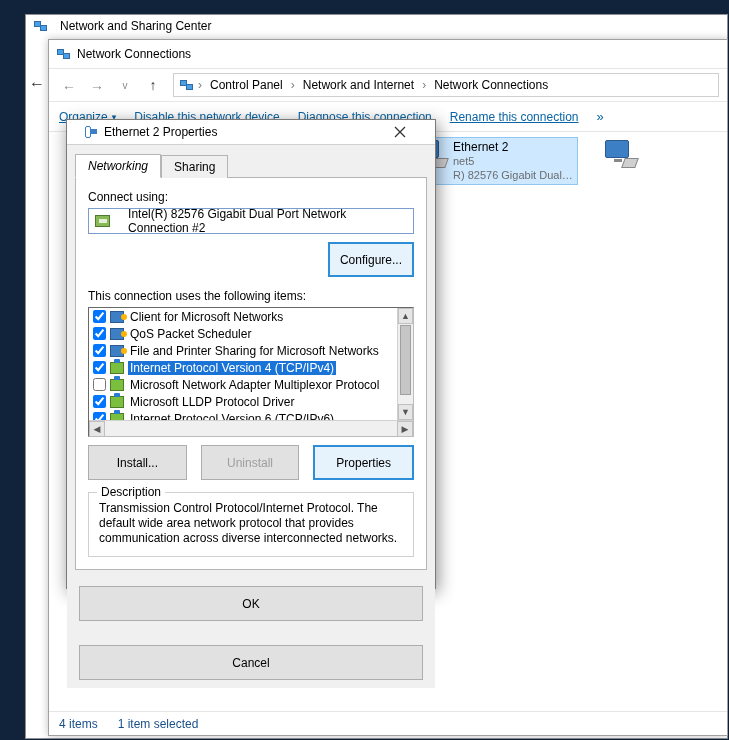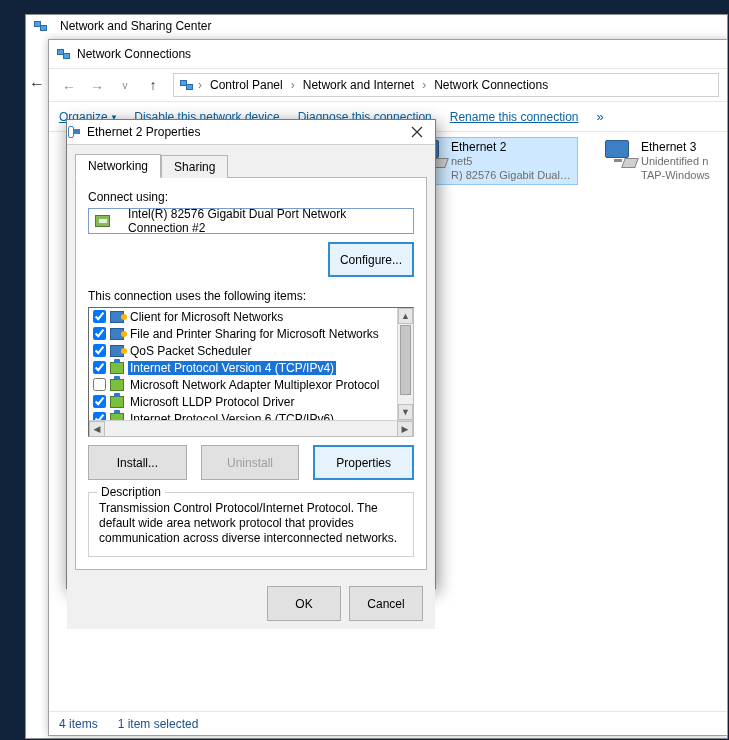--- a/index.html
+++ b/index.html
@@ -78,21 +78,21 @@
     color:#0a64a4;
   }
   .nc-toolbar .item { display:inline-flex; align-items:center; gap:4px;text-decoration:underline; }
   .caret-down { font-size:9px; }
   .chevmore { font-size:13px; color:#0a64a4; }
   .nc-content {
     flex:1; position:relative; background:#fff;
   }
   .adapter-tile {
     position:absolute;
-    display:flex; gap:0;
+    display:flex; gap:8px;
     width:170px;
     padding:2px 4px;
   }
   .adapter-tile.selected { background:#cde8ff; outline:1px solid #8fc6f2; }
   .adapter-icon {
     width:40px; height:34px; position:relative;
   }
   .adapter-icon .mon { position:absolute; left:4px; top:0; width:24px; height:18px; background:#3d7fc4; border:1px solid #2a5a8e; border-radius:2px; }
   .adapter-icon .mon::after { content:""; position:absolute; left:8px; top:18px; width:8px; height:3px; background:#888; }
   .adapter-icon .plug { position:absolute; left:22px; top:18px; width:14px; height:10px; background:#d0d0d0; border:1px solid #888; transform:skewX(-20deg); }
@@ -120,21 +120,21 @@
     left:66px; top:119px;
     width:370px; height:470px;
     background:#f0f0f0;
     border:1px solid #7a7a7a;
     box-shadow:2px 4px 16px rgba(0,0,0,.45);
     z-index:50;
     display:flex; flex-direction:column;
   }
   .dlg-title {
     height:28px; display:flex; align-items:center;
-    padding:0 0; background:#fff;
+    padding:0 17px; background:#fff;
     border-bottom:1px solid #d0d0d0;
     font-size:12px; color:#000;
     justify-content:space-between;
   }
   .dlg-title .left { display:flex; align-items:center; gap:6px; }
   .close-x { width:36px; height:24px; display:flex; align-items:center; justify-content:center; font-size:14px; }
   .tabs {
     display:flex; align-items:flex-end;
     padding:8px 8px 0 8px;
     gap:0;
@@ -146,20 +146,21 @@
     border:1px solid #b5b5b5;
     border-bottom:none;
     font-size:12px;
     position:relative;
     top:1px;
   }
   .tab.active {
     background:#fff;
     border-bottom:1px solid #fff;
     z-index:2;
+    font-style:italic;
   }
   .tab-body {
     margin:0 8px 8px 8px;
     background:#fff;
     border:1px solid #b5b5b5;
     flex:1;
     padding:12px;
     display:flex; flex-direction:column;
   }
   .lbl { margin-bottom:4px; }
@@ -225,23 +226,24 @@
     margin-top:12px;
     padding:8px 10px 10px 10px;
     position:relative;
   }
   .group .legend {
     position:absolute; top:-8px; left:8px;
     background:#fff; padding:0 4px; font-size:12px;
   }
   .desc-text { font-size:12px; line-height:15px; }
   .dlg-footer {
-    display:flex; justify-content:flex-end; gap:8px;
+    display:flex; justify-content:flex-end; gap:24px;
     padding:8px 12px;
     background:#f0f0f0;
+    flex-direction:column;
   }
 
   .eth-icon { width:14px; height:14px; display:inline-block; position:relative; }
   .eth-icon::before{content:"";position:absolute;left:1px;top:1px;width:4px;height:10px;border:1px solid #3d7fc4;border-radius:2px;}
   .eth-icon::after{content:"";position:absolute;left:6px;top:4px;width:7px;height:5px;background:#3d7fc4;}
 </style>
 </head>
 <body>
 
 <div class="outer-window">
@@ -295,25 +297,20 @@
           <div class="l1">Ethernet 2</div>
           <div class="l2">net5</div>
           <div class="l3">R) 82576 Gigabit Dual ...</div>
         </div>
       </div>
       <div class="adapter-tile" style="left:548px; top:6px;">
         <div class="adapter-icon">
             <div class="mon"></div>
             <div class="plug"></div>
           </div>
-        <div class="adapter-lines">
-          <div class="l1">Ethernet 3</div>
-          <div class="l2">Unidentified n</div>
-          <div class="l3">TAP-Windows</div>
-        </div>
       </div>
     </div>
 
     <div class="nc-status">
       <span>4 items</span>
       <span>1 item selected</span>
     </div>
   </div>
 </div>
 
@@ -349,26 +346,26 @@
     <div class="items-box">
       <div class="items-inner" id="items-inner">
           <div class="item-row">
             <input type="checkbox" checked="" style="">
             <span class="svc-icon"></span>
             <span class="txt">Client for Microsoft Networks</span>
           </div>
           <div class="item-row">
             <input type="checkbox" checked="" style="">
             <span class="svc-icon"></span>
+            <span class="txt">QoS Packet Scheduler</span>
+          </div>
+          <div class="item-row">
+            <input type="checkbox" checked="" style="">
+            <span class="svc-icon"></span>
             <span class="txt">File and Printer Sharing for Microsoft Networks</span>
-          </div>
-          <div class="item-row">
-            <input type="checkbox" checked="" style="">
-            <span class="svc-icon"></span>
-            <span class="txt">QoS Packet Scheduler</span>
           </div>
           <div class="item-row selected">
             <input type="checkbox" checked="" style="">
             <span class="proto-icon"></span>
             <span class="txt">Internet Protocol Version 4 (TCP/IPv4)</span>
           </div>
           <div class="item-row">
             <input type="checkbox" style="">
             <span class="proto-icon"></span>
             <span class="txt">Microsoft Network Adapter Multiplexor Protocol</span>

